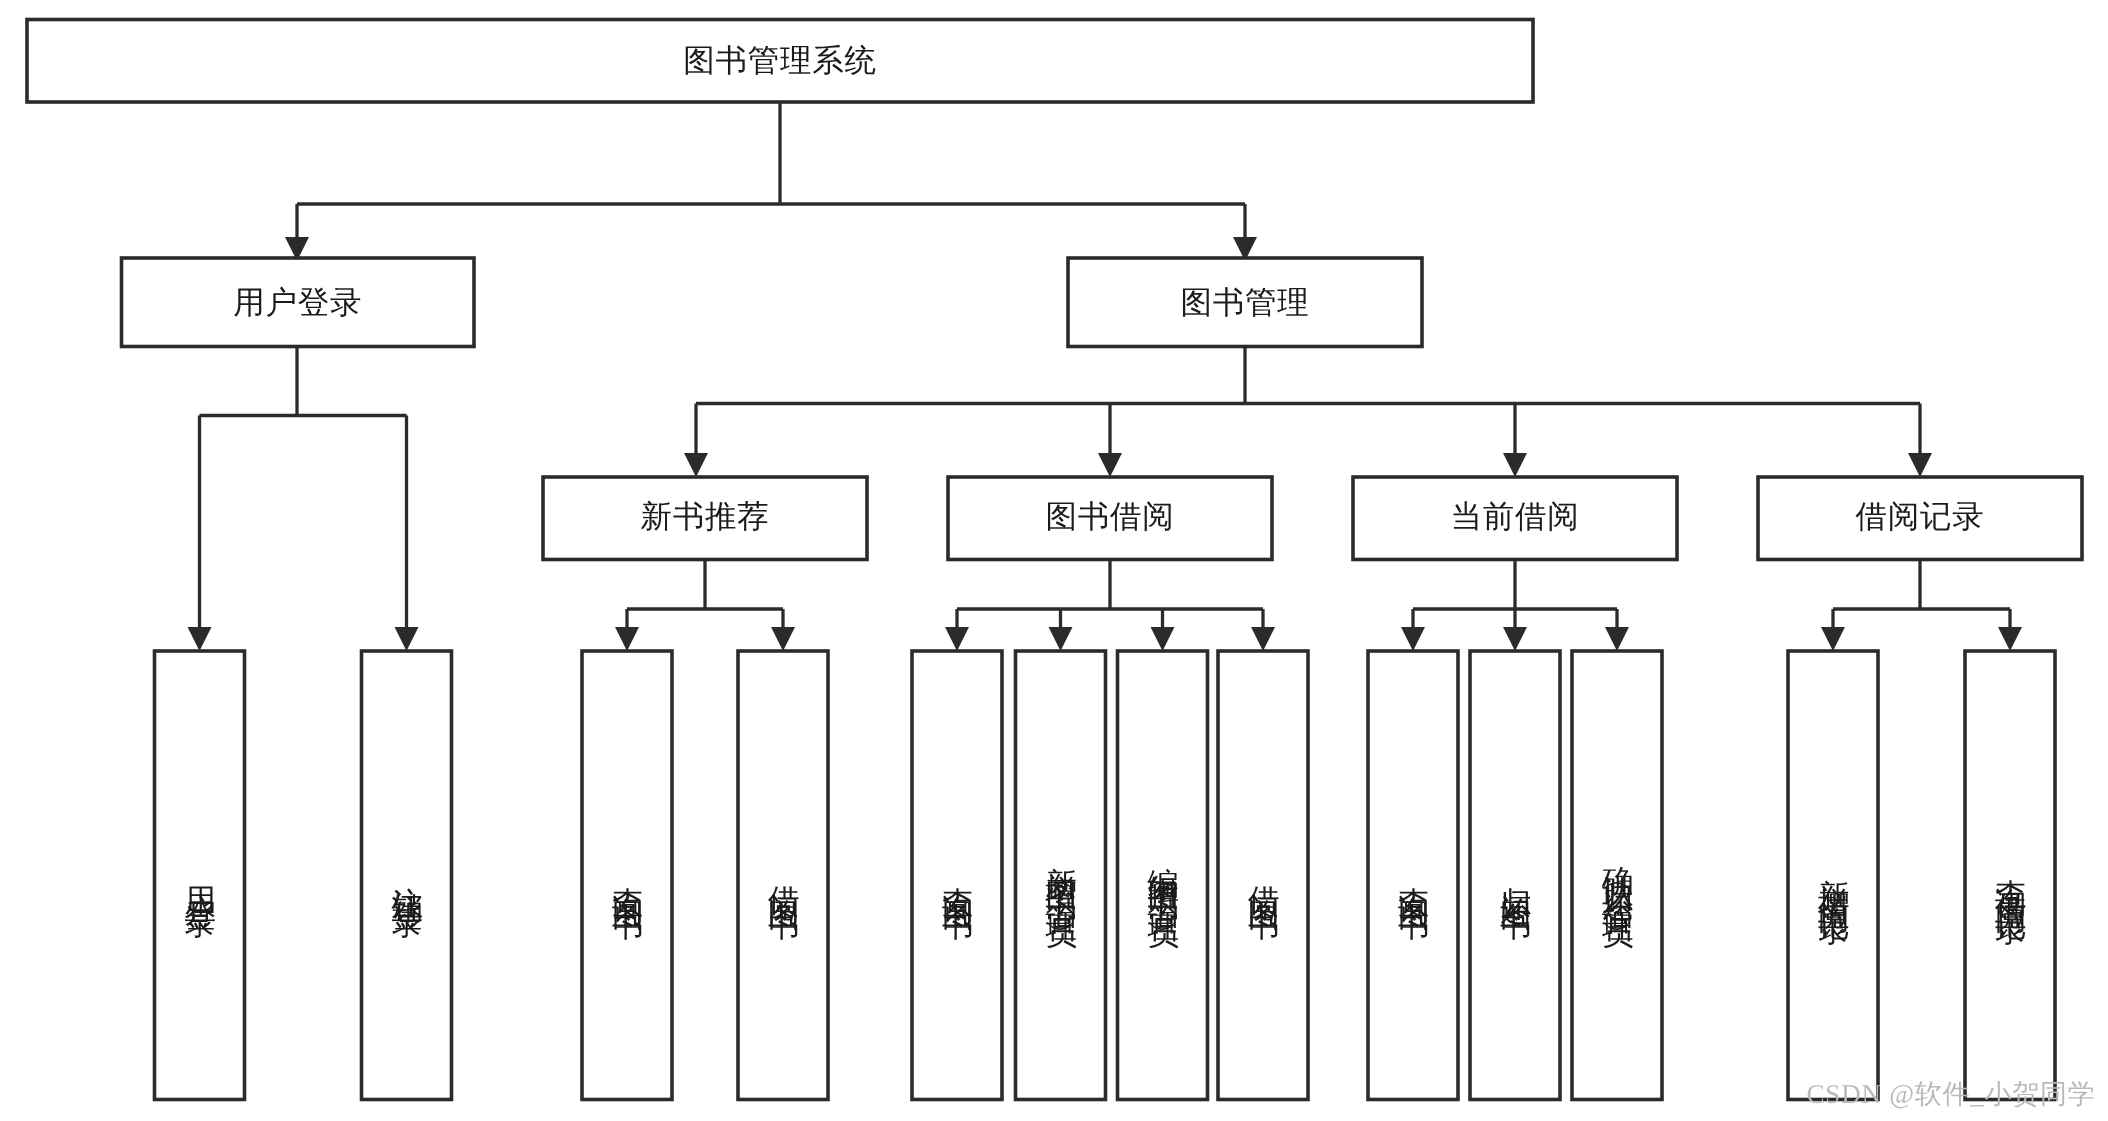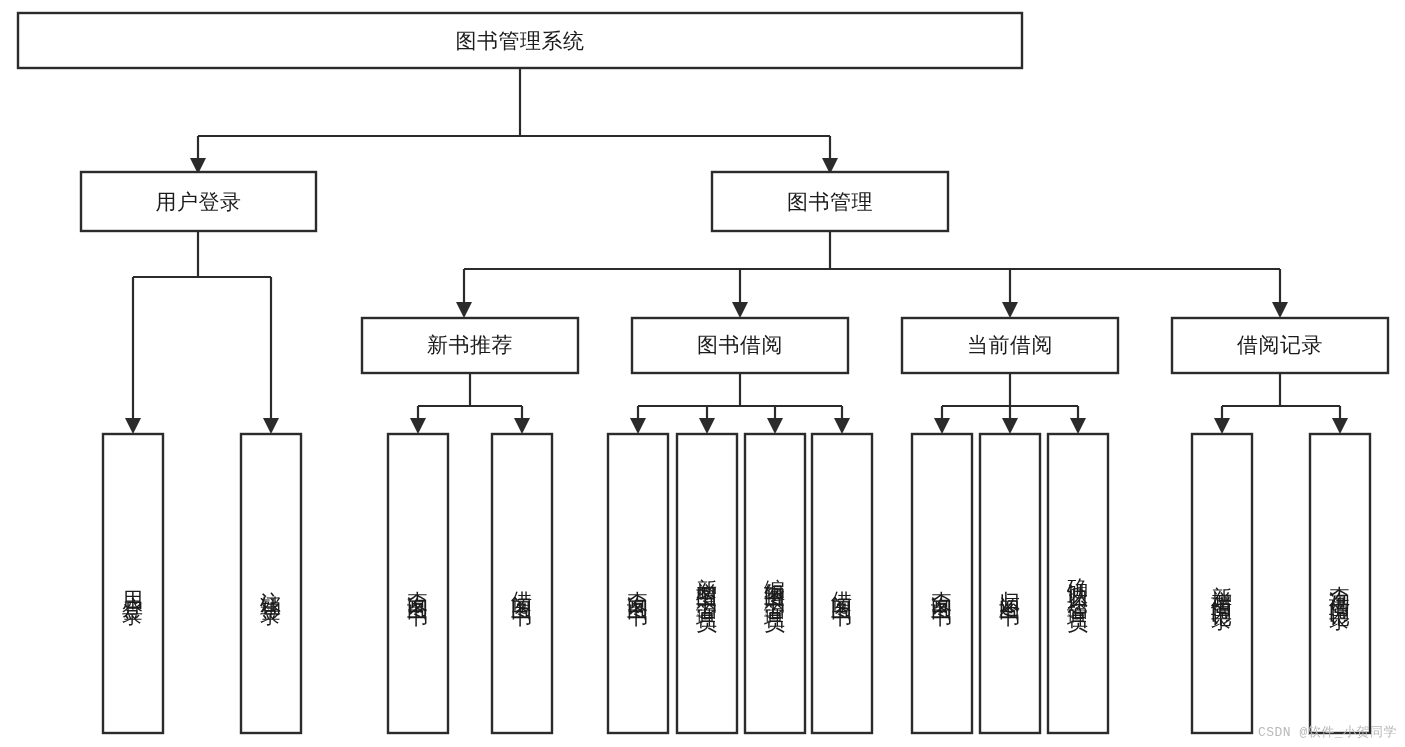--- a/index.html
+++ b/index.html
@@ -27,22 +27,22 @@
     text-orientation:upright;
     font-family:"Liberation Sans","DejaVu Sans",sans-serif;
     font-size:21px;color:#1b1b1b;
     line-height:1.0;
     letter-spacing:5px;
     white-space:nowrap;
     text-align:center;
   }
   #watermark{
     position:absolute;right:8px;bottom:6px;
-    font-family:Liberation Mono, monospace;
-    font-size:13px;color:#b9b9b9;letter-spacing:0.5px;
+    font-family:Liberation Serif, serif;
+    font-size:18px;color:#b9b9b9;letter-spacing:0.5px;
     user-select:none;
   }
 </style>
 </head>
 <body>
 
 <div id="stage">
 
   <svg id="diagram" viewBox="0 0 1405 747">
     <defs>

